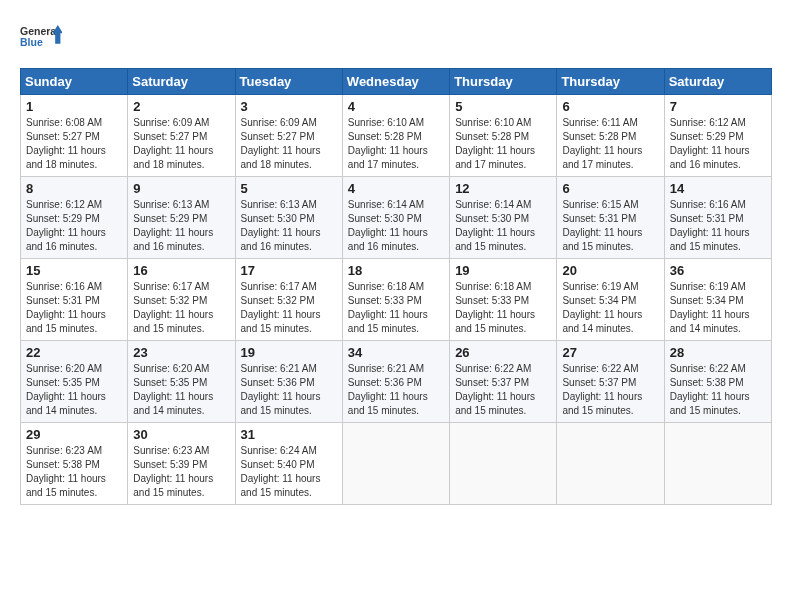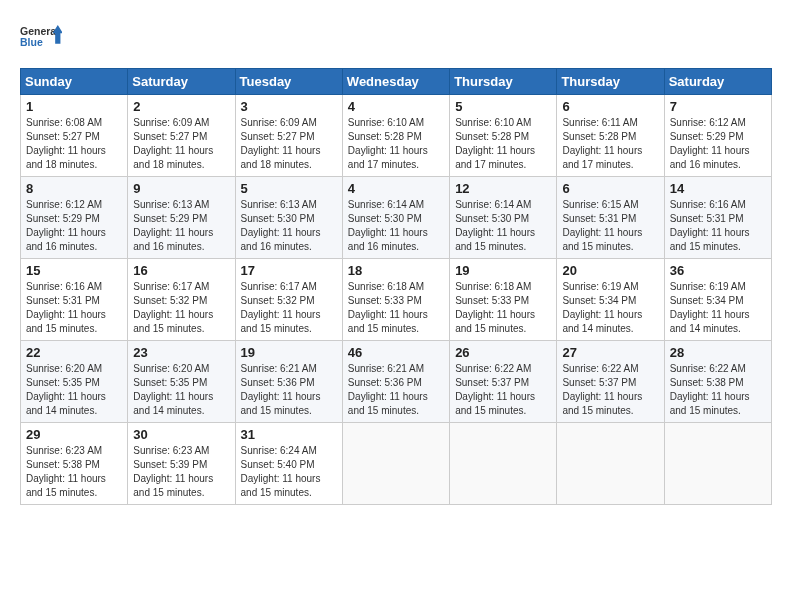--- a/index.html
+++ b/index.html
@@ -303,21 +303,21 @@
         </td>
           <td>
           <span class="day-num">19</span>
           <div class="day-info">
             Sunrise: 6:21 AM<br>
             Sunset: 5:36 PM<br>
             Daylight: 11 hours and 15 minutes.
           </div>
         </td>
           <td>
-          <span class="day-num">46</span>
+          <span class="day-num">34</span>
           <div class="day-info">
             Sunrise: 6:21 AM<br>
             Sunset: 5:36 PM<br>
             Daylight: 11 hours and 15 minutes.
           </div>
         </td>
           <td>
           <span class="day-num">26</span>
           <div class="day-info">
             Sunrise: 6:22 AM<br>

